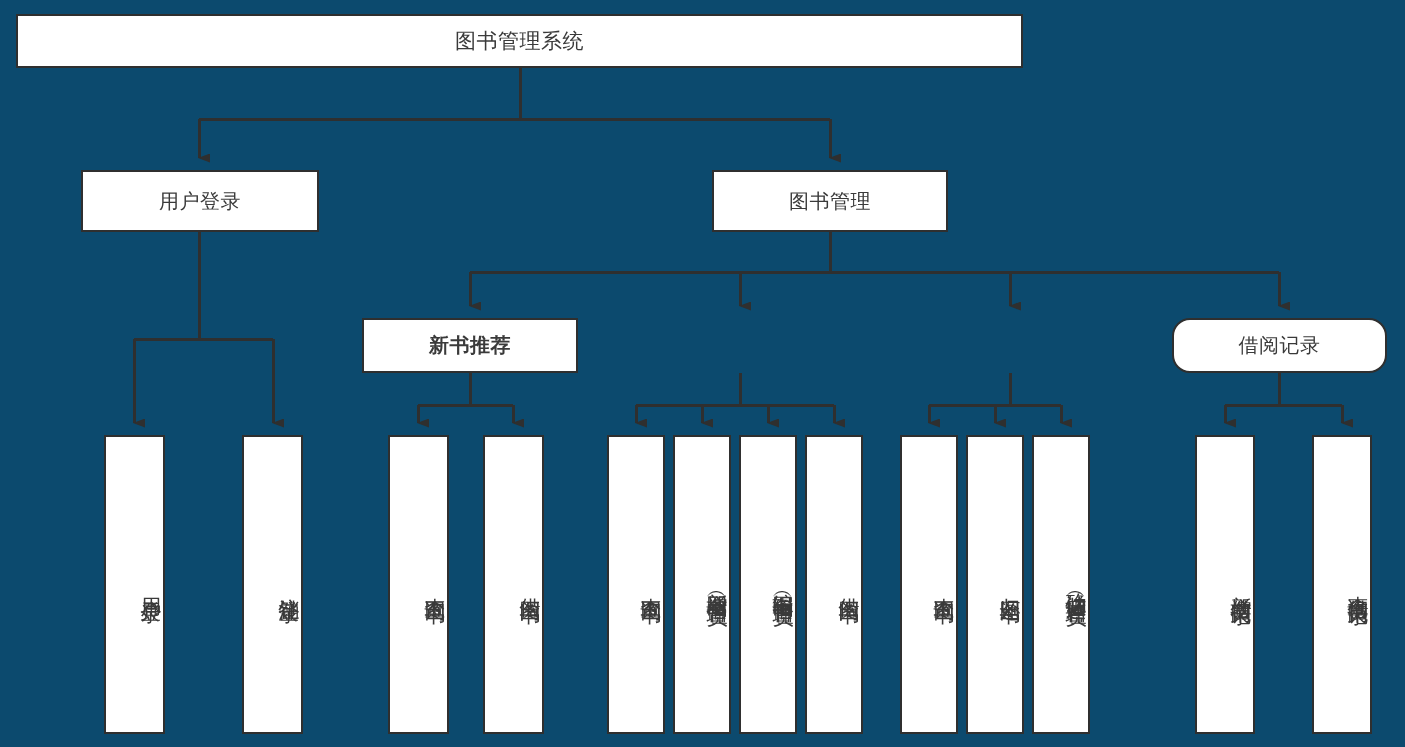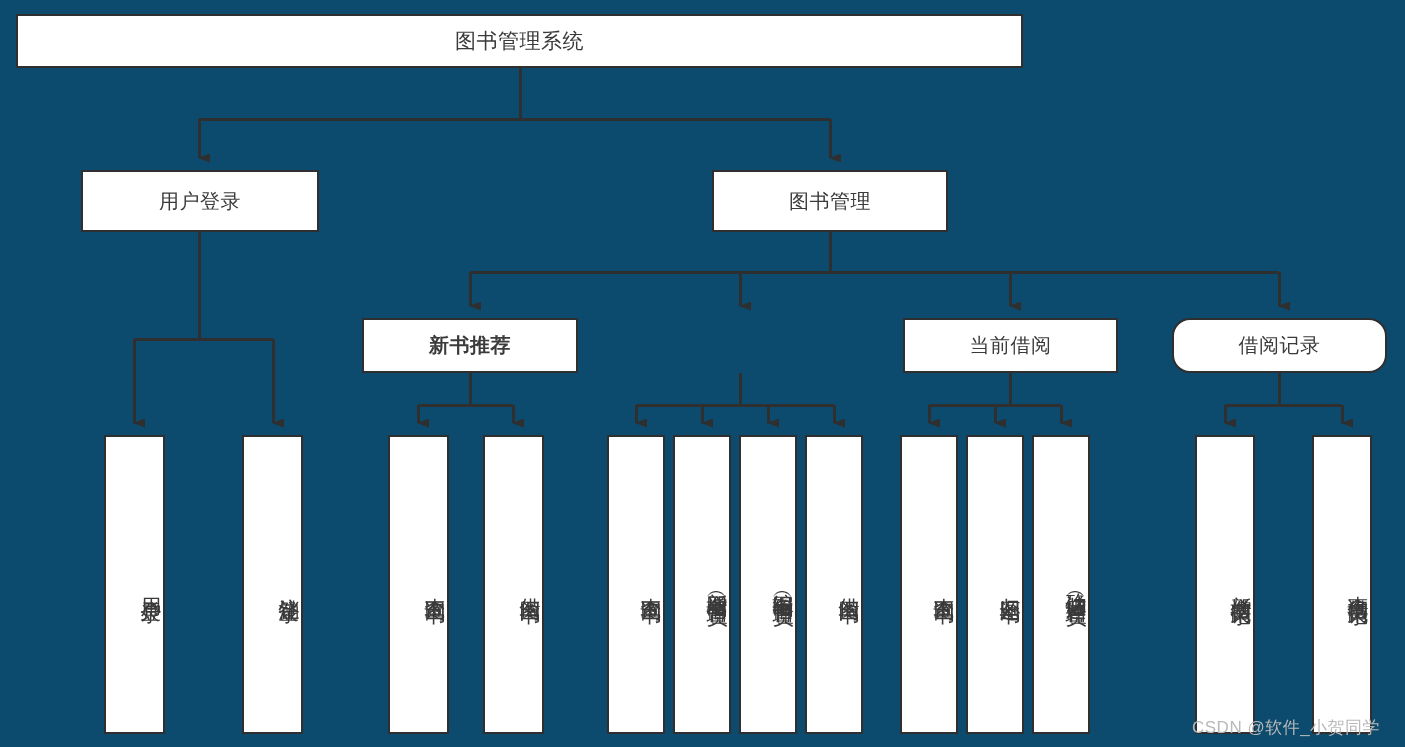--- a/index.html
+++ b/index.html
@@ -122,23 +122,20 @@
   <div class="node lvl2" style="left:81px;top:170px;width:238px;height:62px;">
     <span>用户登录</span>
   </div>
   <div class="node lvl2" style="left:712px;top:170px;width:236px;height:62px;align-items:center;">
     <span>图书管理</span>
   </div>
 
   <div class="node lvl3" style="left:362px;top:318px;width:216px;height:55px;font-weight:bold;">
     <span>新书推荐</span>
   </div>
-  <div class="node lvl3" style="left:903px;top:318px;width:215px;height:55px;">
-    <span>当前借阅</span>
-  </div>
   <div class="node lvl3" style="left:1172px;top:318px;width:215px;height:55px;border-radius:18px;">
     <span>借阅记录</span>
   </div>
 
   <div class="node leaf" style="left:104px;top:435px;width:61px;height:299px;">
     <span>用户登录</span>
   </div>
   <div class="node leaf" style="left:242px;top:435px;width:61px;height:299px;">
     <span>注销登录</span>
   </div>
@@ -169,15 +166,14 @@
   <div class="node leaf" style="left:1032px;top:435px;width:58px;height:299px;">
     <span>确认归还（管理员）</span>
   </div>
   <div class="node leaf" style="left:1195px;top:435px;width:60px;height:299px;">
     <span>新增借阅记录</span>
   </div>
   <div class="node leaf" style="left:1312px;top:435px;width:60px;height:299px;">
     <span>查询借阅记录</span>
   </div>
 
-  <div class="watermark" style="left:1192px;top:716px;">CSDN @软件_小贺同学</div>
 
 </div>
 
 </body></html>

